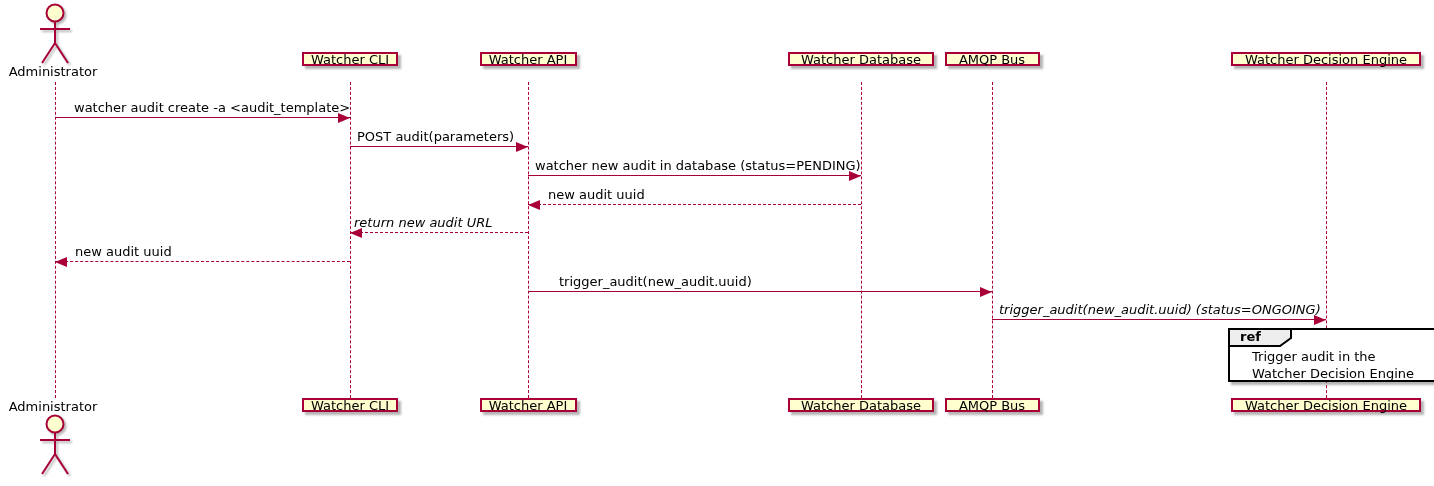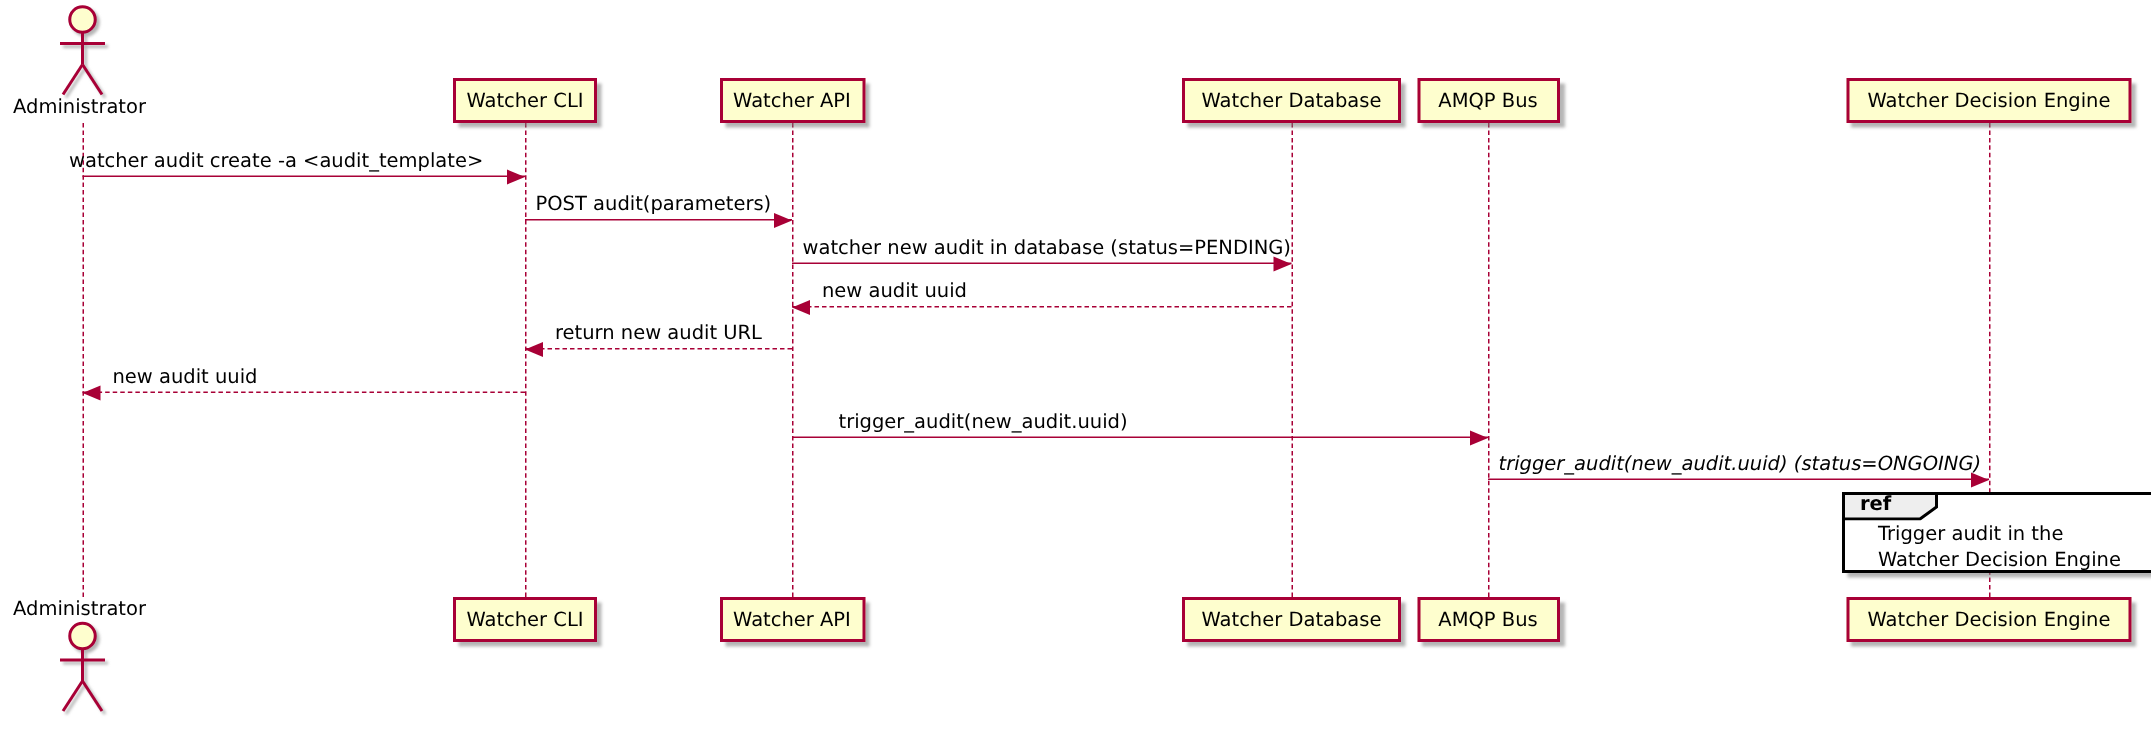--- a/index.html
+++ b/index.html
@@ -9,21 +9,21 @@
   }
   html,body{margin:0;padding:0;background:#ffffff;}
   body{
     width:1434px;height:486px;
     font-family:"DejaVu Sans","Liberation Sans",sans-serif;
     color:var(--ink);
   }
   .diagram{position:relative;width:1434px;height:486px;overflow:hidden;background:#ffffff;}
   .lifeline{position:absolute;width:0;border-left:1px dashed var(--red);}
   .pbox{
-    position:absolute;box-sizing:border-box;height:30px;
+    position:absolute;box-sizing:border-box;height:14px;
     background:var(--fill);border:2px solid var(--red);
     box-shadow:3px 3px 2px rgba(120,120,120,0.55);
     display:flex;align-items:center;justify-content:center;
     font-size:13px;white-space:nowrap;
   }
   .actor-figure{position:absolute;filter:drop-shadow(2.5px 2.5px 1px rgba(120,120,120,0.55));}
   .actor-figure line,.actor-figure circle{stroke:var(--red);stroke-width:2;}
   .actor-figure circle{fill:var(--fill);}
   .actor-label{position:absolute;font-size:13px;text-align:center;white-space:nowrap;}
   .msg-line{position:absolute;height:0;}
@@ -71,33 +71,33 @@
       <svg class="actor-figure" width="44" height="62" viewBox="0 0 44 62" style="left: 33px; top: 414px;">
       <circle cx="22" cy="10" r="8.5"></circle>
       <line x1="22" y1="18.5" x2="22" y2="40"></line>
       <line x1="7" y1="26" x2="37" y2="26"></line>
       <line x1="22" y1="40" x2="9" y2="60"></line>
       <line x1="22" y1="40" x2="35" y2="60"></line>
     </svg>
       <div class="actor-label" style="left: -7px; top: 399px; width: 120px;">Administrator</div>
       <div class="msg-line" style="left: 55px; top: 117px; width: 295px; border-top: 1px solid rgb(168, 0, 54);"></div>
       <div class="arrow-head" style="top: 112.5px; border-top: 5px solid transparent; border-bottom: 5px solid transparent; left: 338px; border-left: 12px solid rgb(168, 0, 54);"></div>
-      <div class="msg-label" style="left: 46px; top: 100px;">watcher audit create -a &lt;audit_template&gt;</div>
+      <div class="msg-label" style="left: 74px; top: 100px;">watcher audit create -a &lt;audit_template&gt;</div>
       <div class="msg-line" style="left: 350px; top: 146px; width: 178px; border-top: 1px solid rgb(168, 0, 54);"></div>
       <div class="arrow-head" style="top: 141.5px; border-top: 5px solid transparent; border-bottom: 5px solid transparent; left: 516px; border-left: 12px solid rgb(168, 0, 54);"></div>
       <div class="msg-label" style="left: 357px; top: 129px;">POST audit(parameters)</div>
       <div class="msg-line" style="left: 528px; top: 175px; width: 333px; border-top: 1px solid rgb(168, 0, 54);"></div>
       <div class="arrow-head" style="top: 170.5px; border-top: 5px solid transparent; border-bottom: 5px solid transparent; left: 849px; border-left: 12px solid rgb(168, 0, 54);"></div>
       <div class="msg-label" style="left: 535px; top: 158px;">watcher new audit in database (status=PENDING)</div>
       <div class="msg-line" style="left: 528px; top: 204px; width: 333px; border-top: 1px dashed rgb(168, 0, 54);"></div>
       <div class="arrow-head" style="top: 199.5px; border-top: 5px solid transparent; border-bottom: 5px solid transparent; left: 528px; border-right: 12px solid rgb(168, 0, 54);"></div>
       <div class="msg-label" style="left: 548px; top: 187px;">new audit uuid</div>
       <div class="msg-line" style="left: 350px; top: 232px; width: 178px; border-top: 1px dashed rgb(168, 0, 54);"></div>
       <div class="arrow-head" style="top: 227.5px; border-top: 5px solid transparent; border-bottom: 5px solid transparent; left: 350px; border-right: 12px solid rgb(168, 0, 54);"></div>
-      <div class="msg-label" style="left: 370px; top: 215px;">return new audit URL</div>
+      <div class="msg-label" style="left: 354px; top: 215px; font-style: italic;">return new audit URL</div>
       <div class="msg-line" style="left: 55px; top: 261px; width: 295px; border-top: 1px dashed rgb(168, 0, 54);"></div>
       <div class="arrow-head" style="top: 256.5px; border-top: 5px solid transparent; border-bottom: 5px solid transparent; left: 55px; border-right: 12px solid rgb(168, 0, 54);"></div>
       <div class="msg-label" style="left: 75px; top: 244px;">new audit uuid</div>
       <div class="msg-line" style="left: 528px; top: 291px; width: 464px; border-top: 1px solid rgb(168, 0, 54);"></div>
       <div class="arrow-head" style="top: 286.5px; border-top: 5px solid transparent; border-bottom: 5px solid transparent; left: 980px; border-left: 12px solid rgb(168, 0, 54);"></div>
       <div class="msg-label" style="left: 535px; top: 274px; margin-left: 24px;">trigger_audit(new_audit.uuid)</div>
       <div class="msg-line" style="left: 992px; top: 319px; width: 334px; border-top: 1px solid rgb(168, 0, 54);"></div>
       <div class="arrow-head" style="top: 314.5px; border-top: 5px solid transparent; border-bottom: 5px solid transparent; left: 1314px; border-left: 12px solid rgb(168, 0, 54);"></div>
       <div class="msg-label" style="left: 999px; top: 302px; font-style: italic;">trigger_audit(new_audit.uuid) (status=ONGOING)</div>
     </div>

